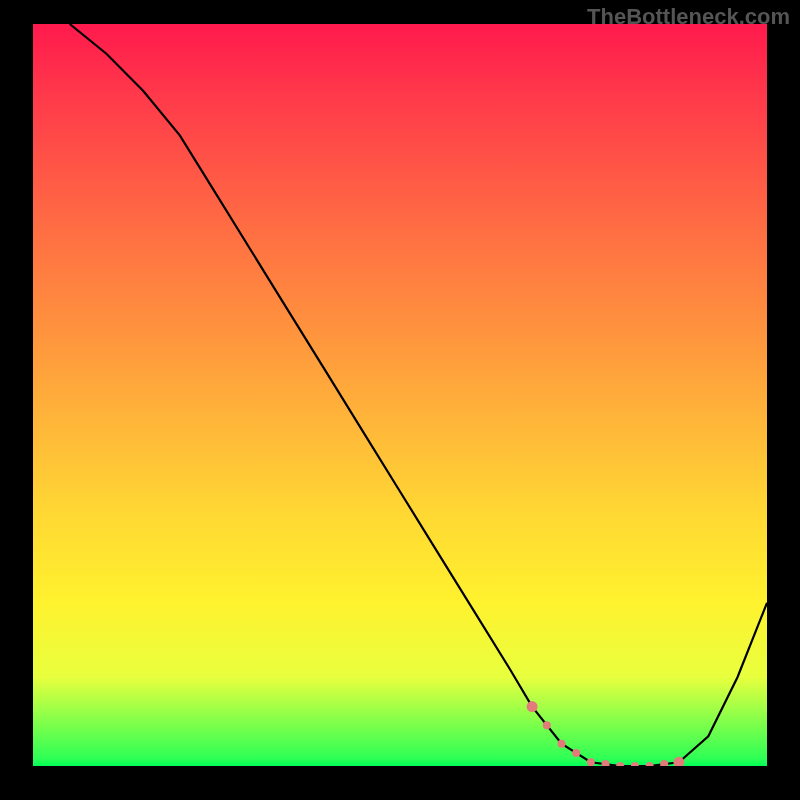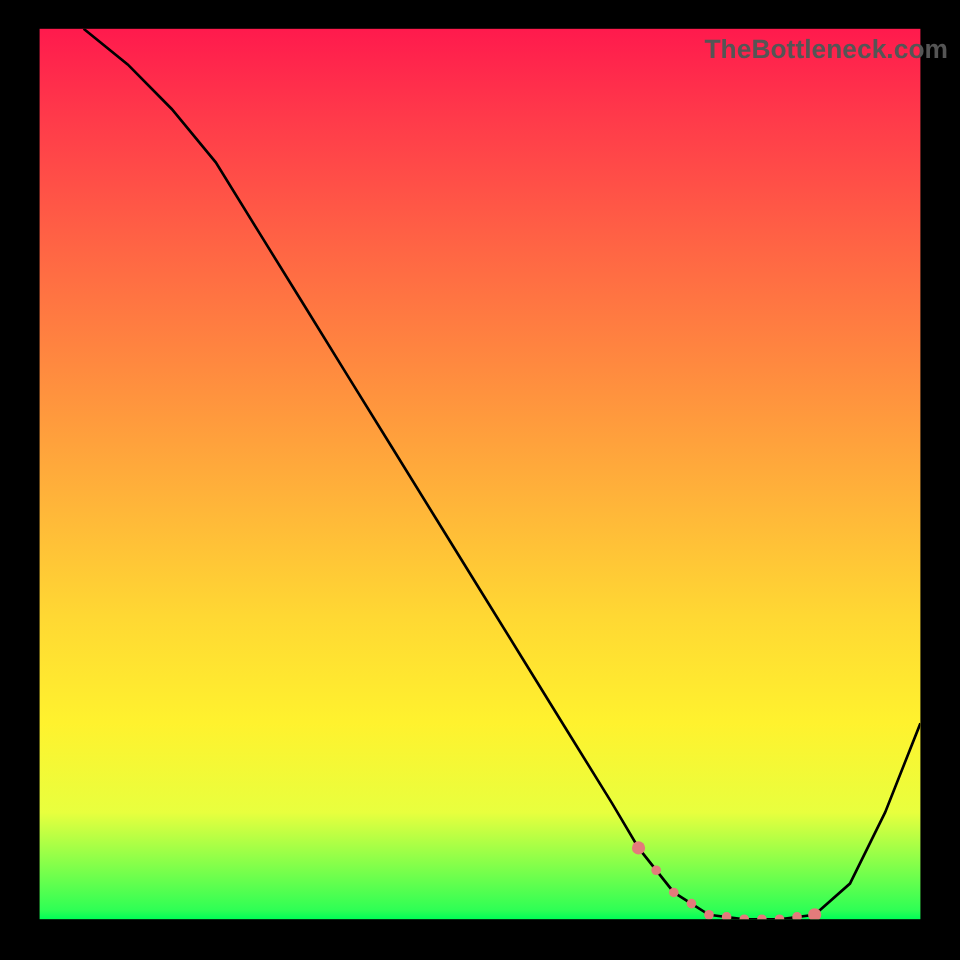--- a/index.html
+++ b/index.html
@@ -12,21 +12,20 @@
     overflow: hidden;
   }
   .watermark {
     position: absolute;
     top: 4px;
     right: 10px;
     color: #555;
     font-size: 22px;
     font-weight: bold;
     z-index: 10;
-    margin-top: 24px;
   }
   .plot-frame {
     position: absolute;
     left: 33px;
     top: 24px;
     width: 734px;
     height: 742px;
     background: #000;
   }
   .plot-area {

